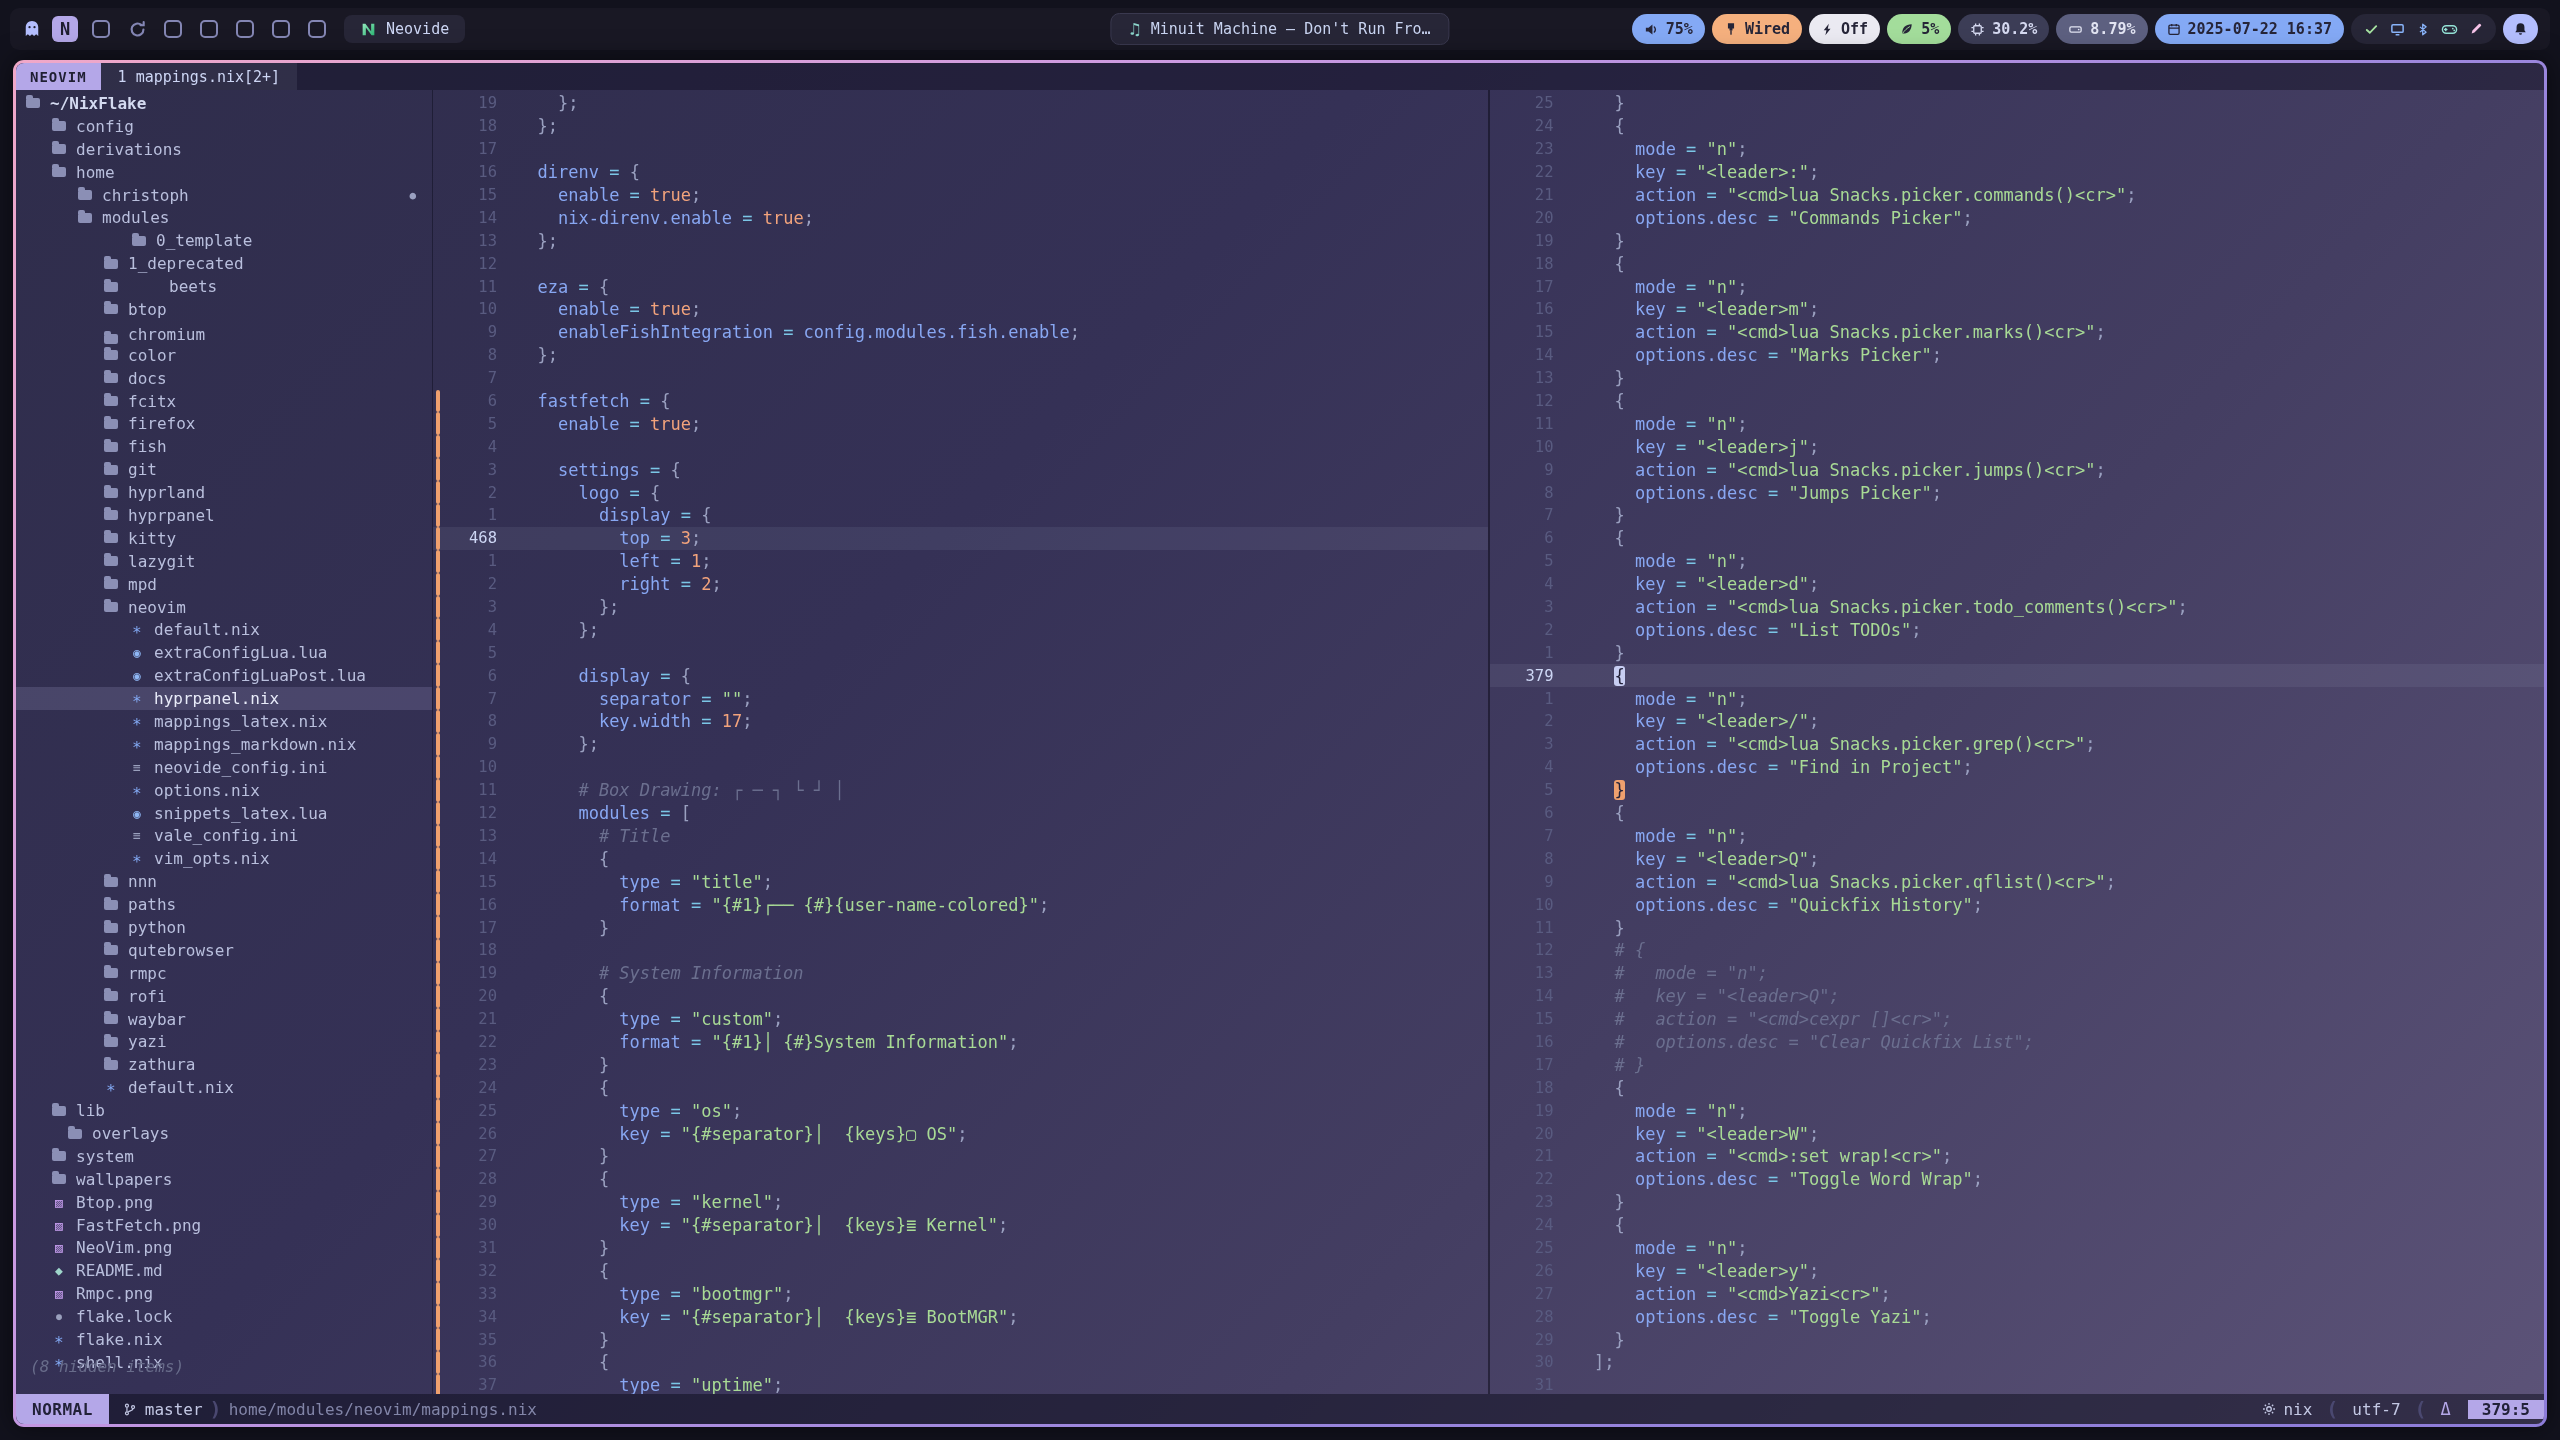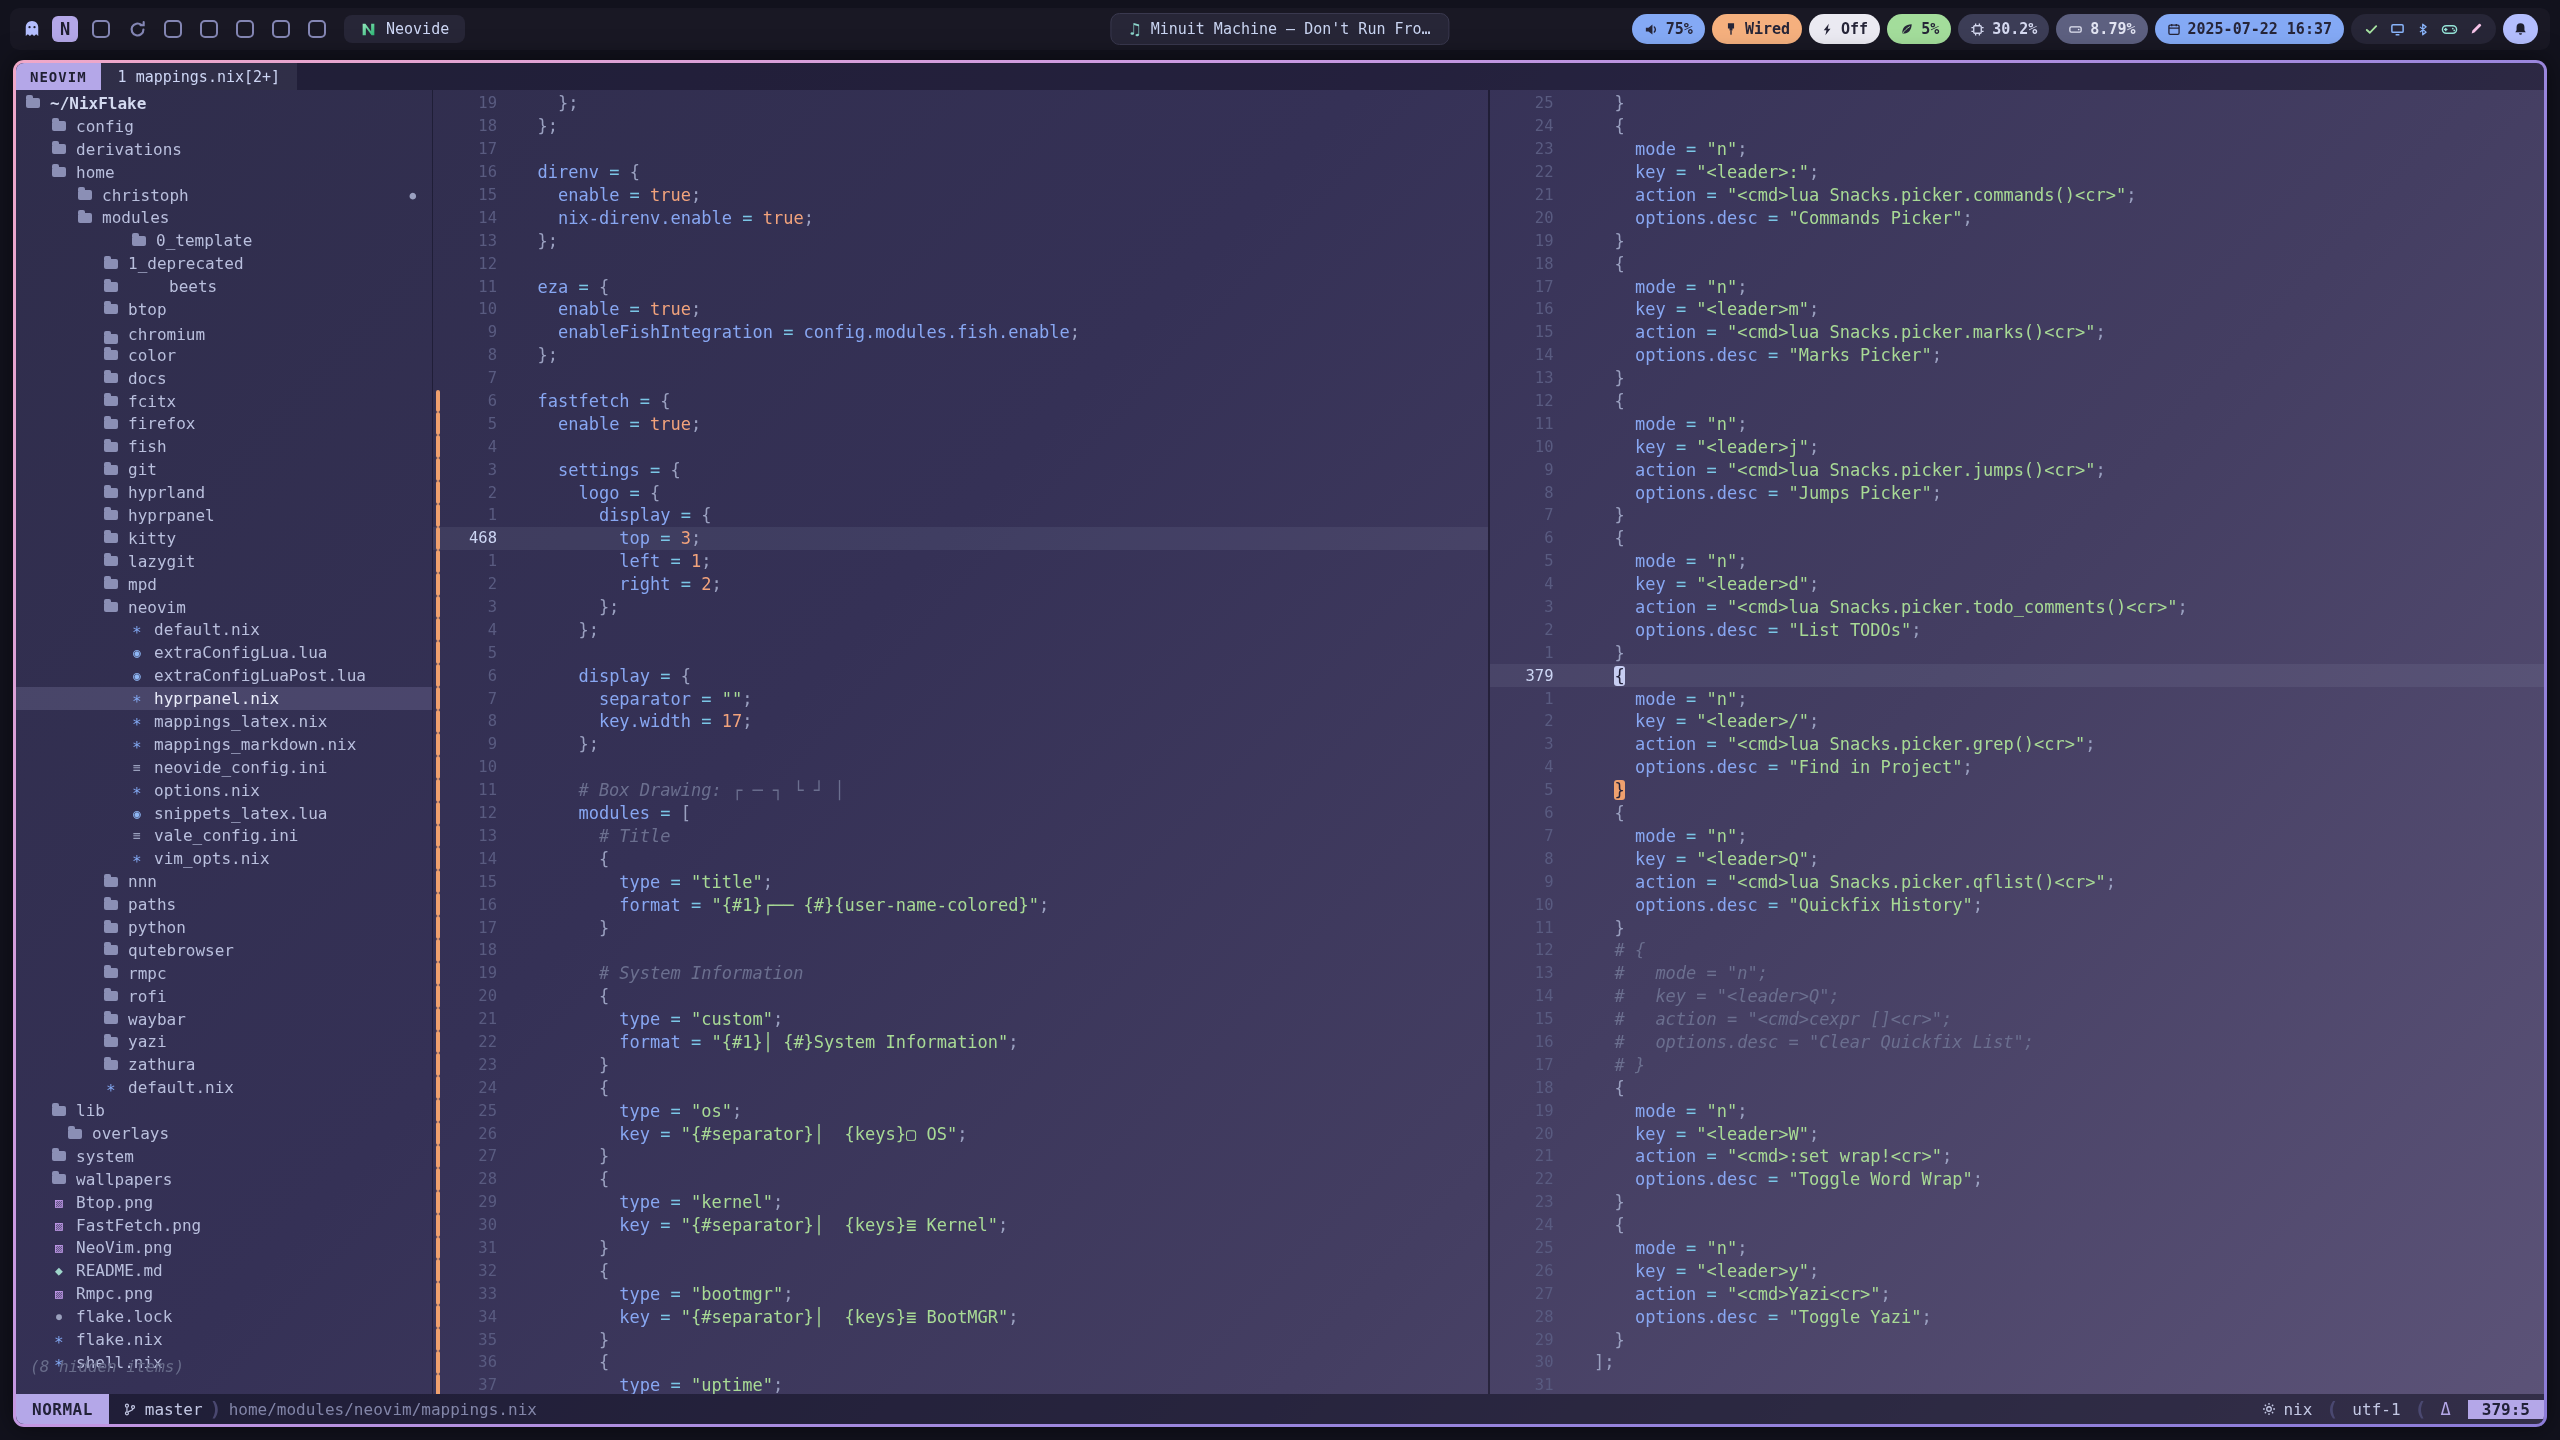--- a/index.html
+++ b/index.html
@@ -695,20 +695,20 @@
       <span class="path">home/modules/neovim/mappings.nix</span>
       <div class="sl-right">
         <span style="display:inline-flex;">
             <svg width="14" height="14" viewBox="0 0 16 16" fill="none" stroke="#c3c8e4" stroke-width="1.5">
               <circle cx="8" cy="8" r="2.6"></circle>
               <path d="M8 1.2v2M8 12.8v2M1.2 8h2M12.8 8h2M3.2 3.2l1.4 1.4M11.4 11.4l1.4 1.4M12.8 3.2l-1.4 1.4M4.6 11.4l-1.4 1.4"></path>
             </svg>
           </span>
         <span>nix</span>
         <span class="paren">(</span>
-        <span>utf-1</span>
+        <span>utf-7</span>
         <span class="paren">(</span>
         <span class="delta">Δ</span>
         <div class="seg-pos">379:5</div>
       </div>
     </div>
   </div>
 </div>
 
 </body></html>

